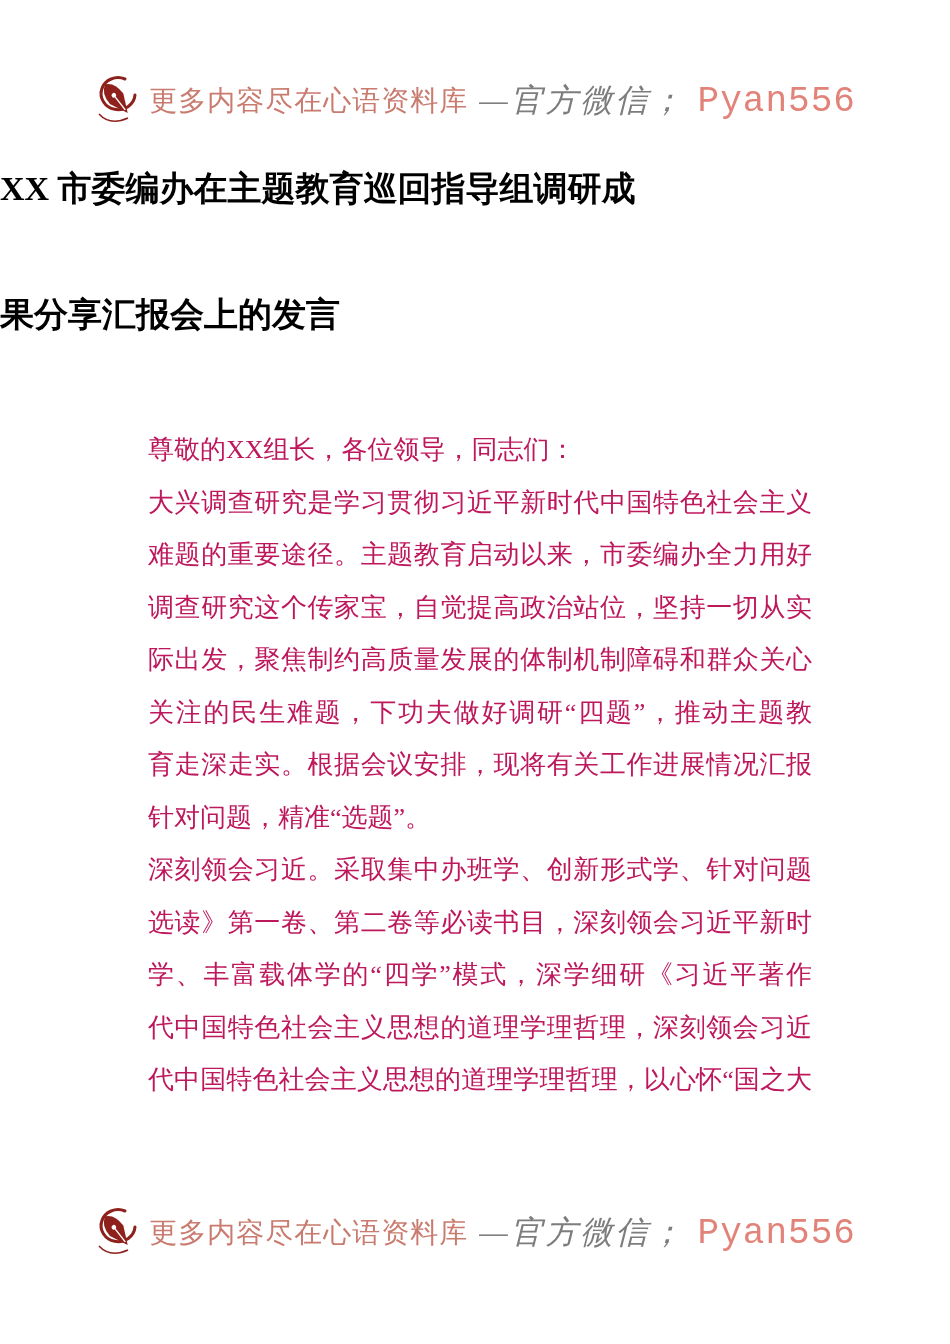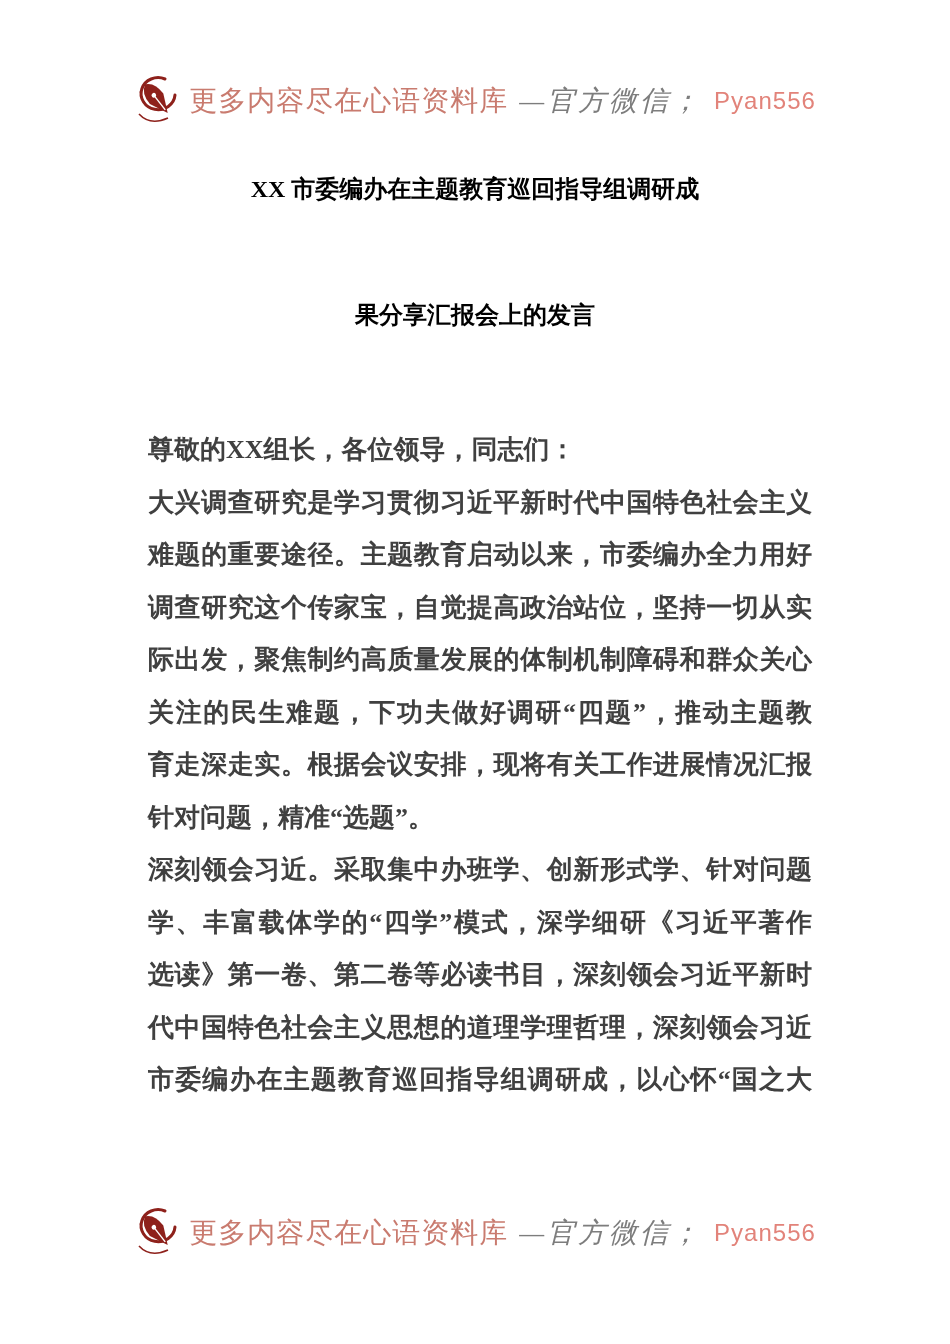--- a/index.html
+++ b/index.html
@@ -19,38 +19,37 @@
   .wm-footer { top:1204px; }
   .logo {
     width:44px; height:58px; flex:0 0 auto;
     color:var(--logo-maroon,#8e211b);
   }
   .wm-main {
     font-size:28px; letter-spacing:1px;
     color:var(--wm-salmon,#c97b6f);
   }
   .wm-dash {
-    font-size:28px; letter-spacing:3px; font-style:italic;
+    font-size:32px; letter-spacing:3px; font-style:italic;
     color:var(--wm-gray,#7d7d7d);
   }
   .wm-id {
-    font-size:24px; letter-spacing:1px;
-    font-family:Liberation Sans, sans-serif;
+    font-size:36px; letter-spacing:1px;
+    font-family:Liberation Mono, monospace;
     color:var(--wm-pink,#e2837a);
     margin-left:1px;
   }
   .doc-title {
     position:absolute; top:126px; left:0; width:100%;
-    text-align:center;
-    font-size:24px; font-weight:bold; color:#000;
+    font-size:34px; font-weight:bold; color:#000;
     line-height:126px;
   }
   .body-text {
     position:absolute; top:424px; left:148px; width:664px;
-    font-size:26px; line-height:52.5px; color:#404040;font-weight:bold;
+    font-size:26px; line-height:52.5px; color:#be185d;
   }
   .bline { white-space:nowrap; }
   .bline.fill {
     white-space:normal;
     text-align:justify;
     text-align-last:justify;
   }
 </style>
 </head>
 <body>
@@ -80,24 +79,24 @@
 <div class="body-text">
     <div class="bline">尊敬的XX组长，各位领导，同志们：</div>
     <div class="bline fill">大兴调查研究是学习贯彻习近平新时代中国特色社会主义</div>
     <div class="bline fill">难题的重要途径。主题教育启动以来，市委编办全力用好</div>
     <div class="bline fill">调查研究这个传家宝，自觉提高政治站位，坚持一切从实</div>
     <div class="bline fill">际出发，聚焦制约高质量发展的体制机制障碍和群众关心</div>
     <div class="bline fill">关注的民生难题，下功夫做好调研“四题”，推动主题教</div>
     <div class="bline fill">育走深走实。根据会议安排，现将有关工作进展情况汇报</div>
     <div class="bline">针对问题，精准“选题”。</div>
     <div class="bline fill">深刻领会习近。采取集中办班学、创新形式学、针对问题</div>
+    <div class="bline fill">选读》第一卷、第二卷等必读书目，深刻领会习近平新时</div>
     <div class="bline fill">学、丰富载体学的“四学”模式，深学细研《习近平著作</div>
-    <div class="bline fill">选读》第一卷、第二卷等必读书目，深刻领会习近平新时</div>
     <div class="bline fill">代中国特色社会主义思想的道理学理哲理，深刻领会习近</div>
-    <div class="bline fill">市委编办在主题教育巡回指导组调研成，以心怀“国之大</div>
+    <div class="bline fill">代中国特色社会主义思想的道理学理哲理，以心怀“国之大</div>
   </div>
 
 <div class="watermark wm-footer">
   <svg class="logo" viewBox="0 0 44 58">
     <path d="M31 7 A 17 16 0 1 0 41 23" fill="none" stroke="currentColor" stroke-width="3" stroke-linecap="round"></path>
     <path d="M5 42 Q 16 54 34 46" fill="none" stroke="currentColor" stroke-width="1.6"></path>
     <g transform="rotate(-38 22 26)">
       <path d="M22 45 L13.5 27 Q13 13 22 8.5 Q31 13 30.5 27 Z" fill="currentColor"></path>
       <line x1="22" y1="41" x2="22" y2="23" stroke="#ffffff" stroke-width="1.4"></line>
       <circle cx="22" cy="22.5" r="2.3" fill="#ffffff"></circle>

